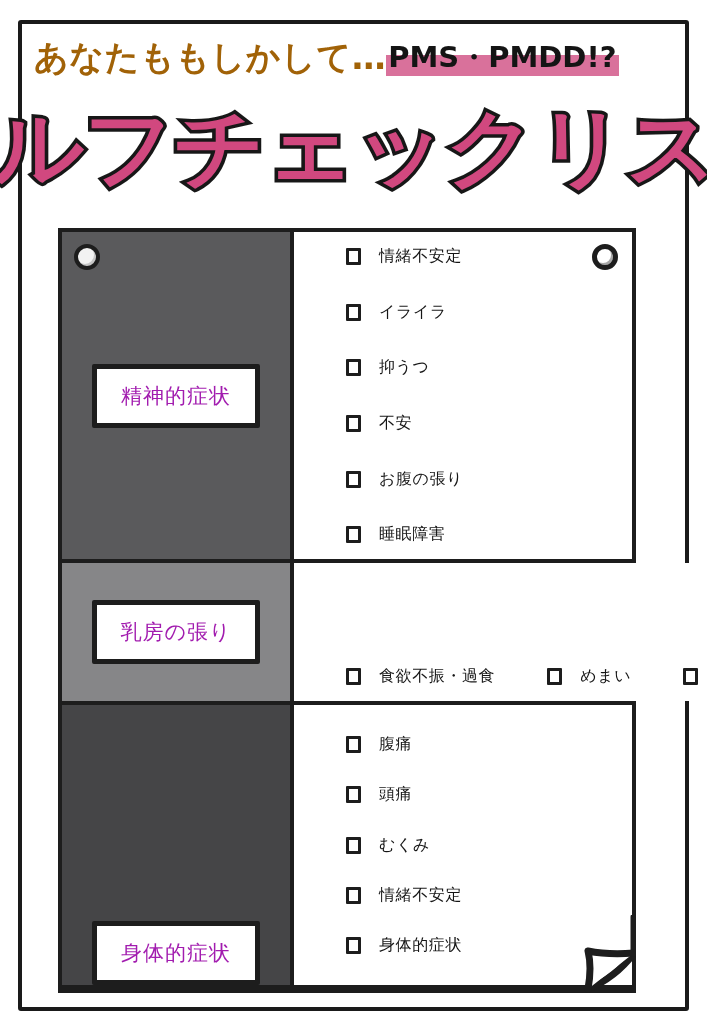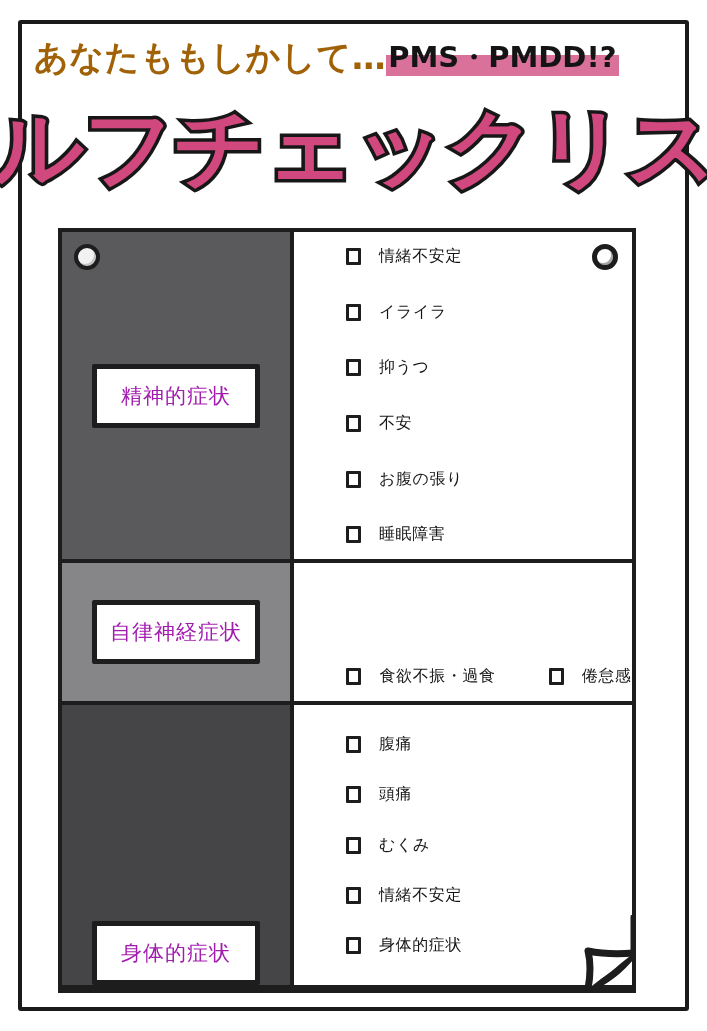--- a/index.html
+++ b/index.html
@@ -267,28 +267,32 @@
             <div class="check-row">
               <div class="checkbox"></div>
               <span class="check-label">睡眠障害</span>
             </div>
           </div>
         </div>
       </div>
       <div class="section" style="height: 18.75%;">
         <div class="sec-left" style="background: rgb(134, 134, 136);">
           <div class="cat-box">
-            <div class="cat-label">自律神経症状</div>
+            <div class="cat-label">乳房の張り</div>
           </div>
         </div>
         <div class="sec-right">
           <div style="height: 100%; display: flex; flex-direction: row; justify-content: space-around; align-items: flex-end;">
             <div class="check-row">
               <div class="checkbox"></div>
               <span class="check-label">食欲不振・過食</span>
+            </div>
+            <div class="check-row">
+              <div class="checkbox"></div>
+              <span class="check-label">めまい</span>
             </div>
             <div class="check-row">
               <div class="checkbox"></div>
               <span class="check-label">倦怠感</span>
             </div>
           </div>
         </div>
       </div>
       <div class="section" style="height: 37.5%;">
         <div class="sec-left" style="background: rgb(69, 69, 71); align-items: flex-end;">

